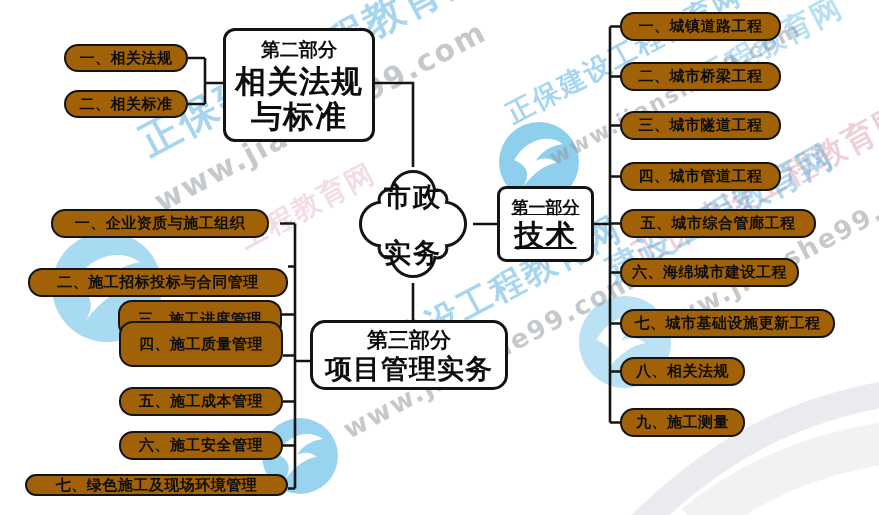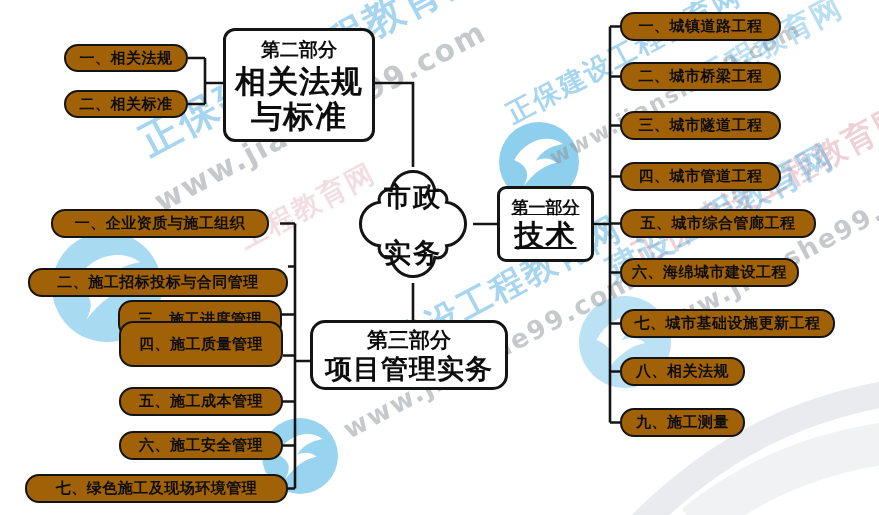--- a/index.html
+++ b/index.html
@@ -150,21 +150,21 @@
 
   <div class="item" style="left:64px;top:44px;width:124px;height:28px;">一、相关法规</div>
   <div class="item" style="left:64px;top:90px;width:124px;height:28px;">二、相关标准</div>
 
   <div class="item" style="left:51px;top:209px;width:218px;height:29px;">一、企业资质与施工组织</div>
   <div class="item" style="left:28px;top:268px;width:260px;height:29px;">二、施工招标投标与合同管理</div>
   <div class="item" style="left:118px;top:300px;width:164px;height:38px;">三、施工进度管理</div>
   <div class="item" style="left:119px;top:321px;width:164px;height:46px;">四、施工质量管理</div>
   <div class="item" style="left:119px;top:387px;width:164px;height:29px;">五、施工成本管理</div>
   <div class="item" style="left:119px;top:431px;width:164px;height:29px;">六、施工安全管理</div>
-  <div class="item" style="left:25px;top:474px;width:263px;height:29px;">七、绿色施工及现场环境管理</div>
+  <div class="item" style="left:25px;top:474px;width:263px;height:22px;">七、绿色施工及现场环境管理</div>
 
   <div class="item" style="left:620px;top:12px;width:161px;height:29px;">一、城镇道路工程</div>
   <div class="item" style="left:620px;top:62px;width:161px;height:29px;">二、城市桥梁工程</div>
   <div class="item" style="left:620px;top:111px;width:161px;height:29px;">三、城市隧道工程</div>
   <div class="item" style="left:620px;top:162px;width:161px;height:29px;">四、城市管道工程</div>
   <div class="item" style="left:620px;top:209px;width:196px;height:29px;">五、城市综合管廊工程</div>
   <div class="item" style="left:620px;top:258px;width:179px;height:29px;">六、海绵城市建设工程</div>
   <div class="item" style="left:620px;top:309px;width:215px;height:29px;">七、城市基础设施更新工程</div>
   <div class="item" style="left:620px;top:357px;width:125px;height:29px;">八、相关法规</div>
   <div class="item" style="left:620px;top:408px;width:125px;height:29px;">九、施工测量</div>

